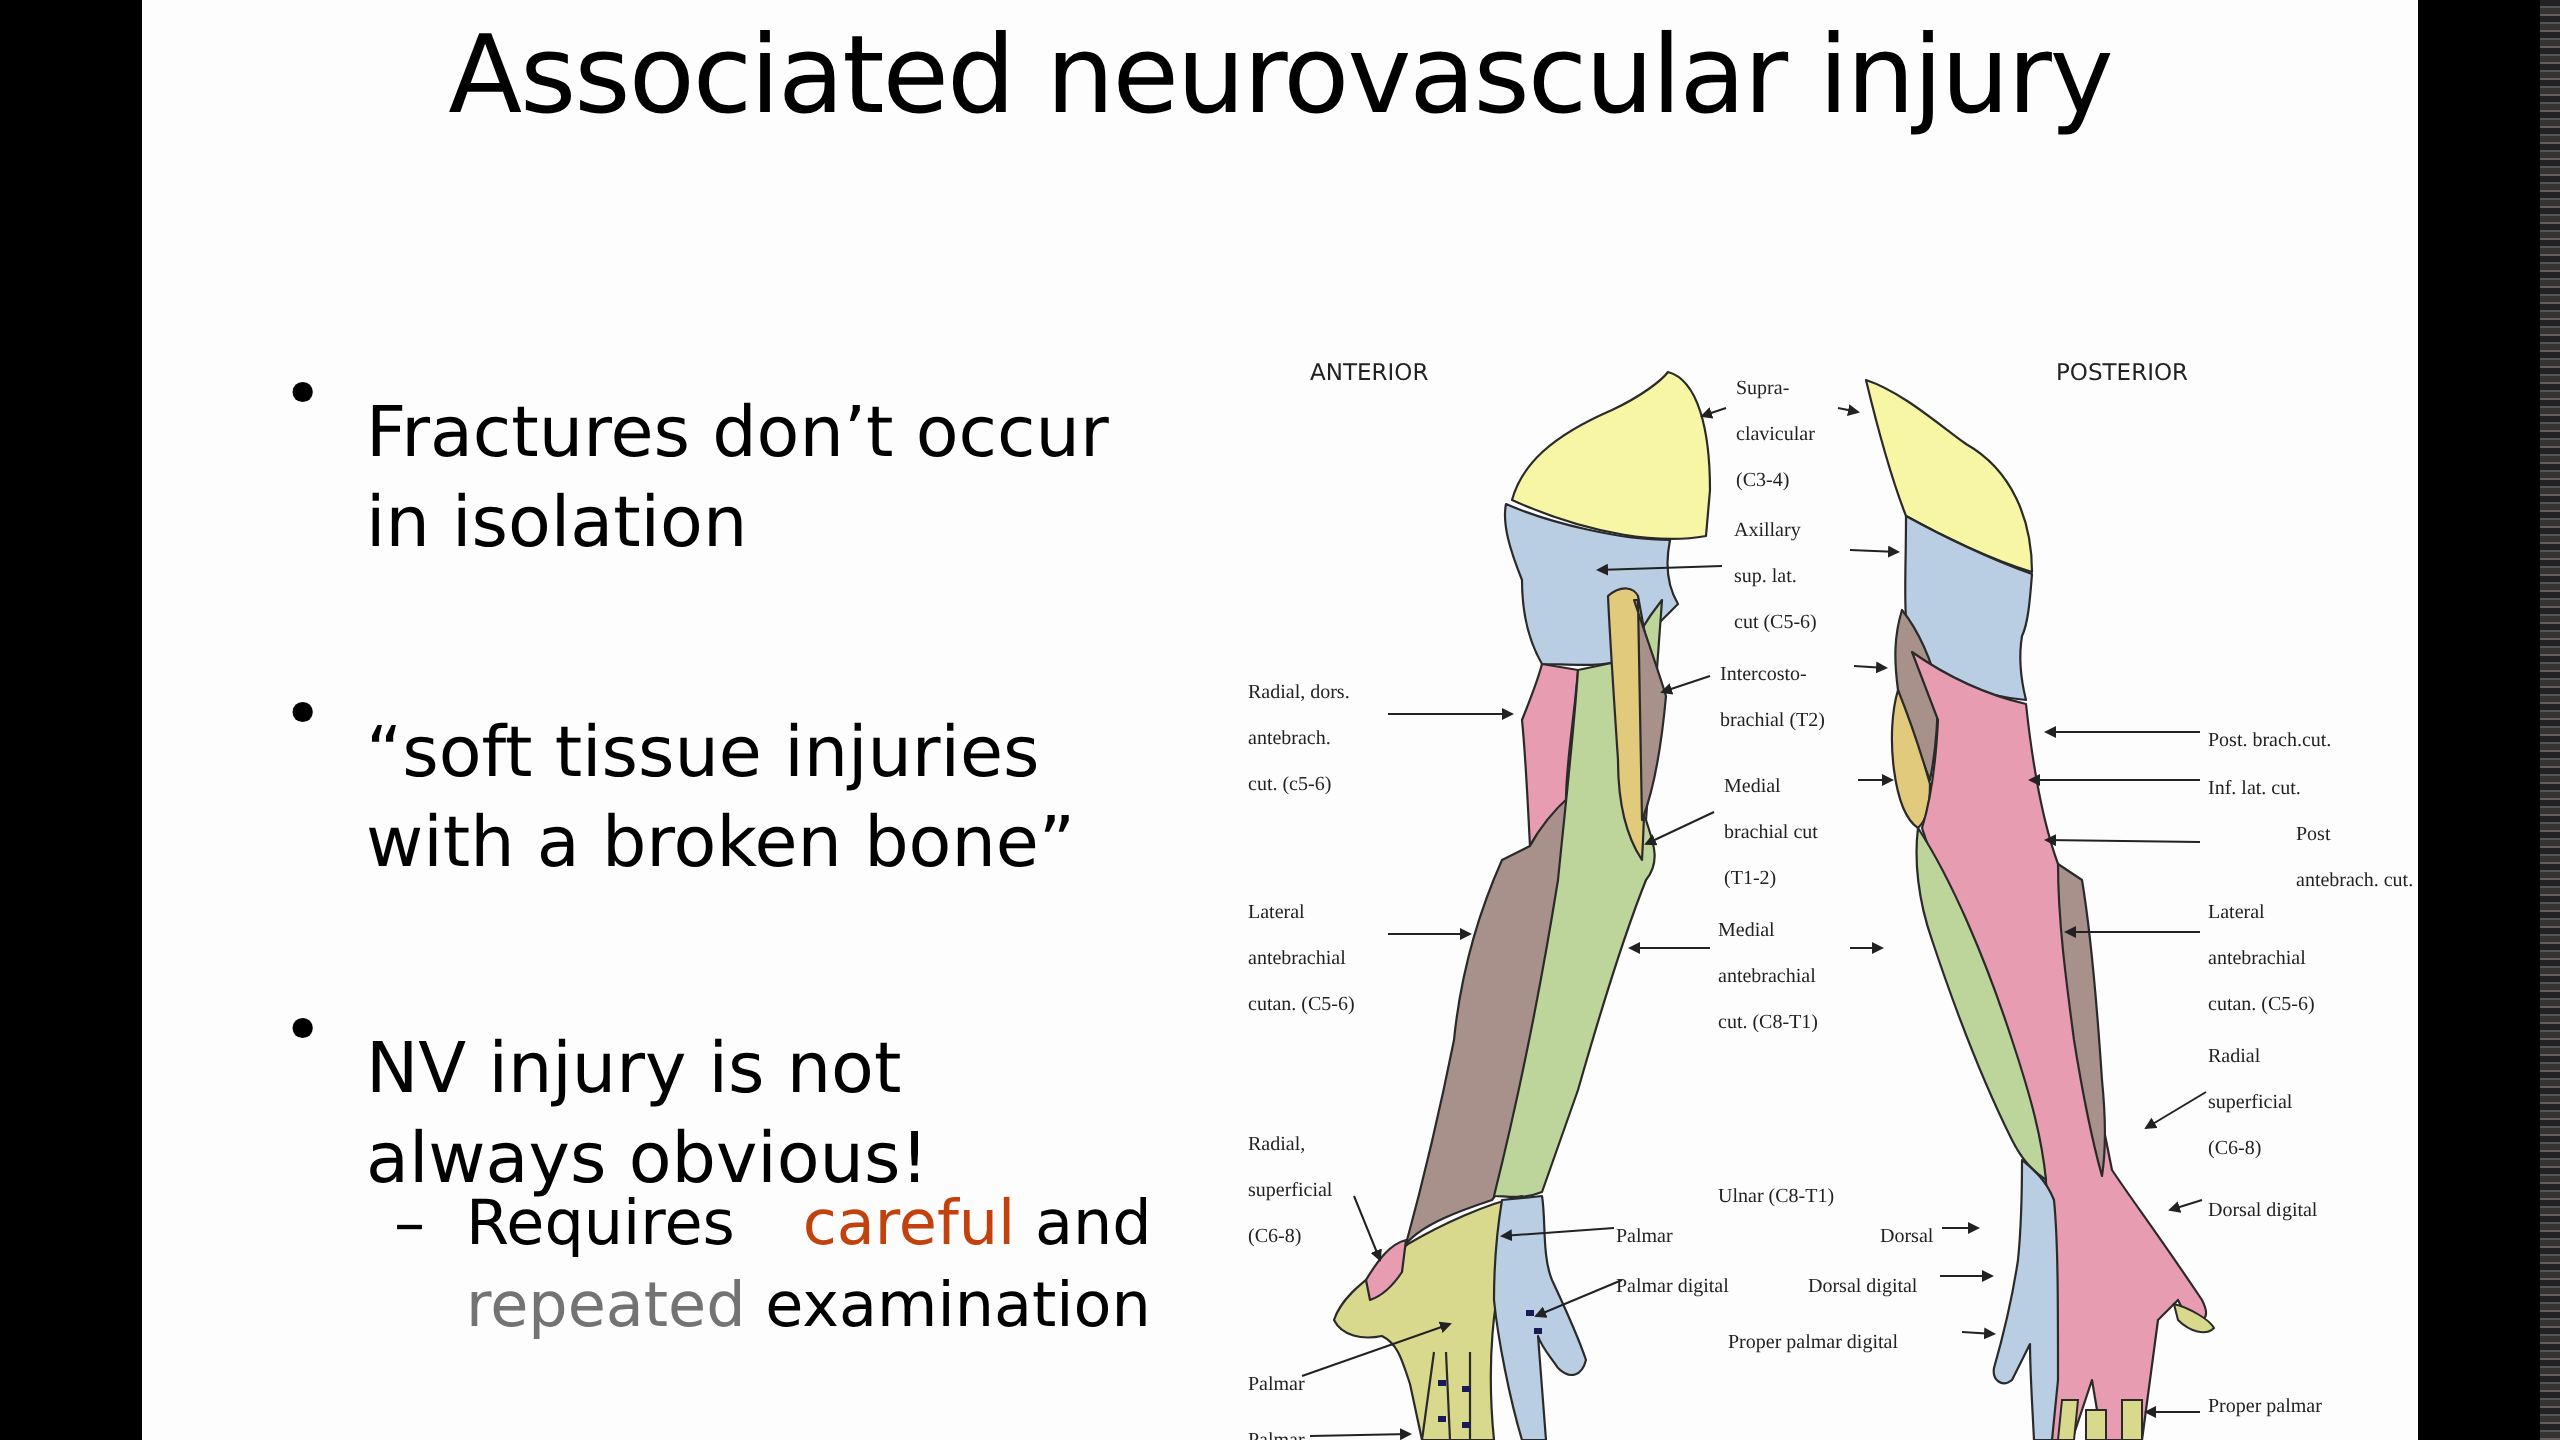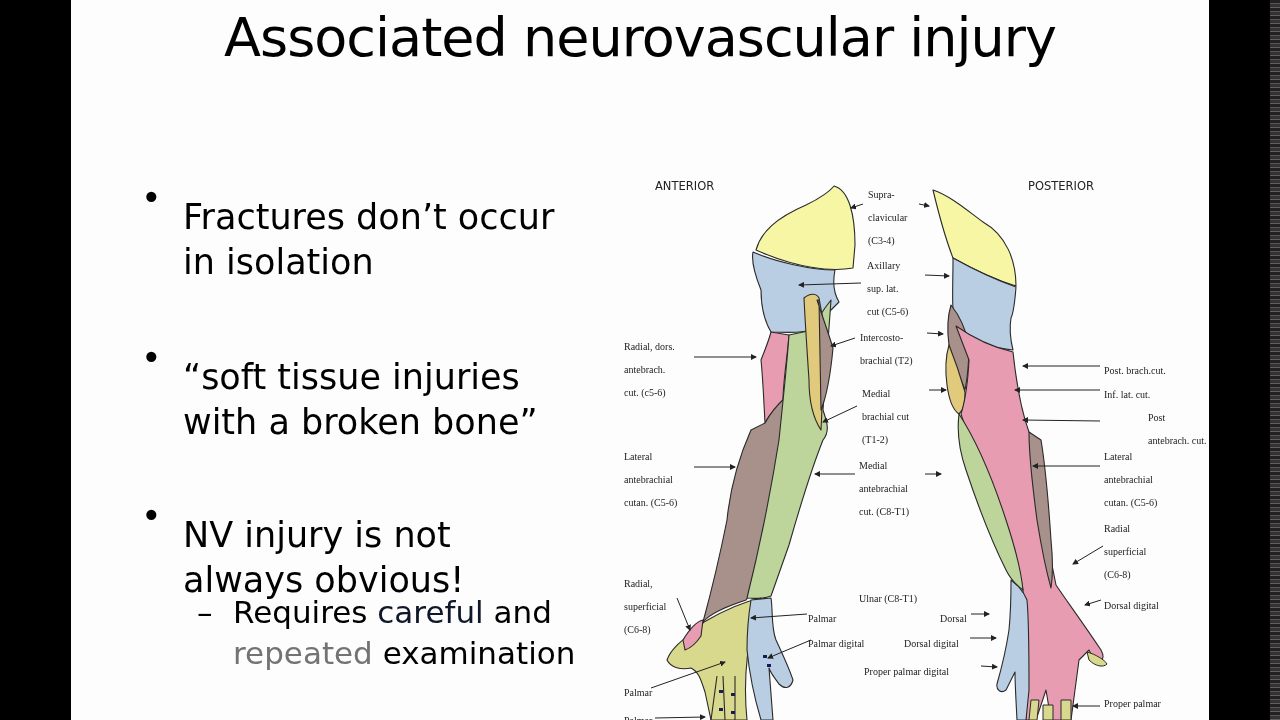--- a/index.html
+++ b/index.html
@@ -7,21 +7,21 @@
   .slide { position:absolute; left:71px; top:0; width:1138px; height:720px; background:#fdfdfd; overflow:hidden; }
   .right-strip { position:absolute; left:1270px; top:0; width:10px; height:720px; background:repeating-linear-gradient(180deg,#222 0 3px,#555 3px 4px,#333 4px 7px,#6a5a5a 7px 8px); }
   .title { position:absolute; left:0; width:1138px; top:6px; text-align:center; font-family:"DejaVu Sans", sans-serif; font-size:54px; color:#000; letter-spacing:-1px; }
   .bullets { position:absolute; left:70px; top:176px; width:470px; font-family:"DejaVu Sans", sans-serif; color:#000; }
   .bullet { position:absolute; left:0; width:470px; font-size:35px; line-height:45px; }
   .bullet .dot { position:absolute; left:0; top:0; width:40px; }
   .bullet .txt { position:absolute; left:42px; width:430px;margin-top:19px; }
   .sub { position:absolute; left:56px; top:592px; width:400px; font-family:"DejaVu Sans", sans-serif; font-size:31px; line-height:41px; color:#000; }
   .sub .dash { position:absolute; left:0; top:0; }
   .sub .txt { position:absolute; left:36px; width:380px; }
-  .blue { color:#0f172a; }
+  .blue { color:#c2410c;margin-left:24px; }
   .red { color:#737373; }
   .diagram { position:absolute; left:0; top:0; width:1138px; height:720px; }
   .lbl { position:absolute; font-family:Liberation Serif, serif; font-size:10px; line-height:23px; color:#222; white-space:pre; }
 </style>
 </head>
 <body>
 
 <div class="slide">
   <div class="title">Associated neurovascular injury</div>
 
@@ -170,21 +170,21 @@
   <div class="lbl" style="left:869px; top:607px;">Dorsal</div>
   <div class="lbl" style="left:833px; top:632px;">Dorsal digital</div>
   <div class="lbl" style="left:793px; top:660px;">Proper palmar digital</div>
 
   <div class="lbl" style="left:553px; top:335px;">Radial, dors.
 antebrach.
 cut. (c5-6)</div>
   <div class="lbl" style="left:553px; top:445px;">Lateral
 antebrachial
 cutan. (C5-6)</div>
-  <div class="lbl" style="left:553px; top:561px;margin-top:11px;">Radial,
+  <div class="lbl" style="left:553px; top:561px;">Radial,
 superficial
 (C6-8)</div>
   <div class="lbl" style="left:553px; top:681px;">Palmar</div>
   <div class="lbl" style="left:553px; top:709px;">Palmar</div>
 
   <div class="lbl" style="left:1033px; top:359px;">Post. brach.cut.</div>
   <div class="lbl" style="left:1033px; top:383px;">Inf. lat. cut.</div>
   <div class="lbl" style="left:1033px; top:406px;margin-left:44px;">Post
 antebrach. cut.</div>
   <div class="lbl" style="left:1033px; top:445px;">Lateral

